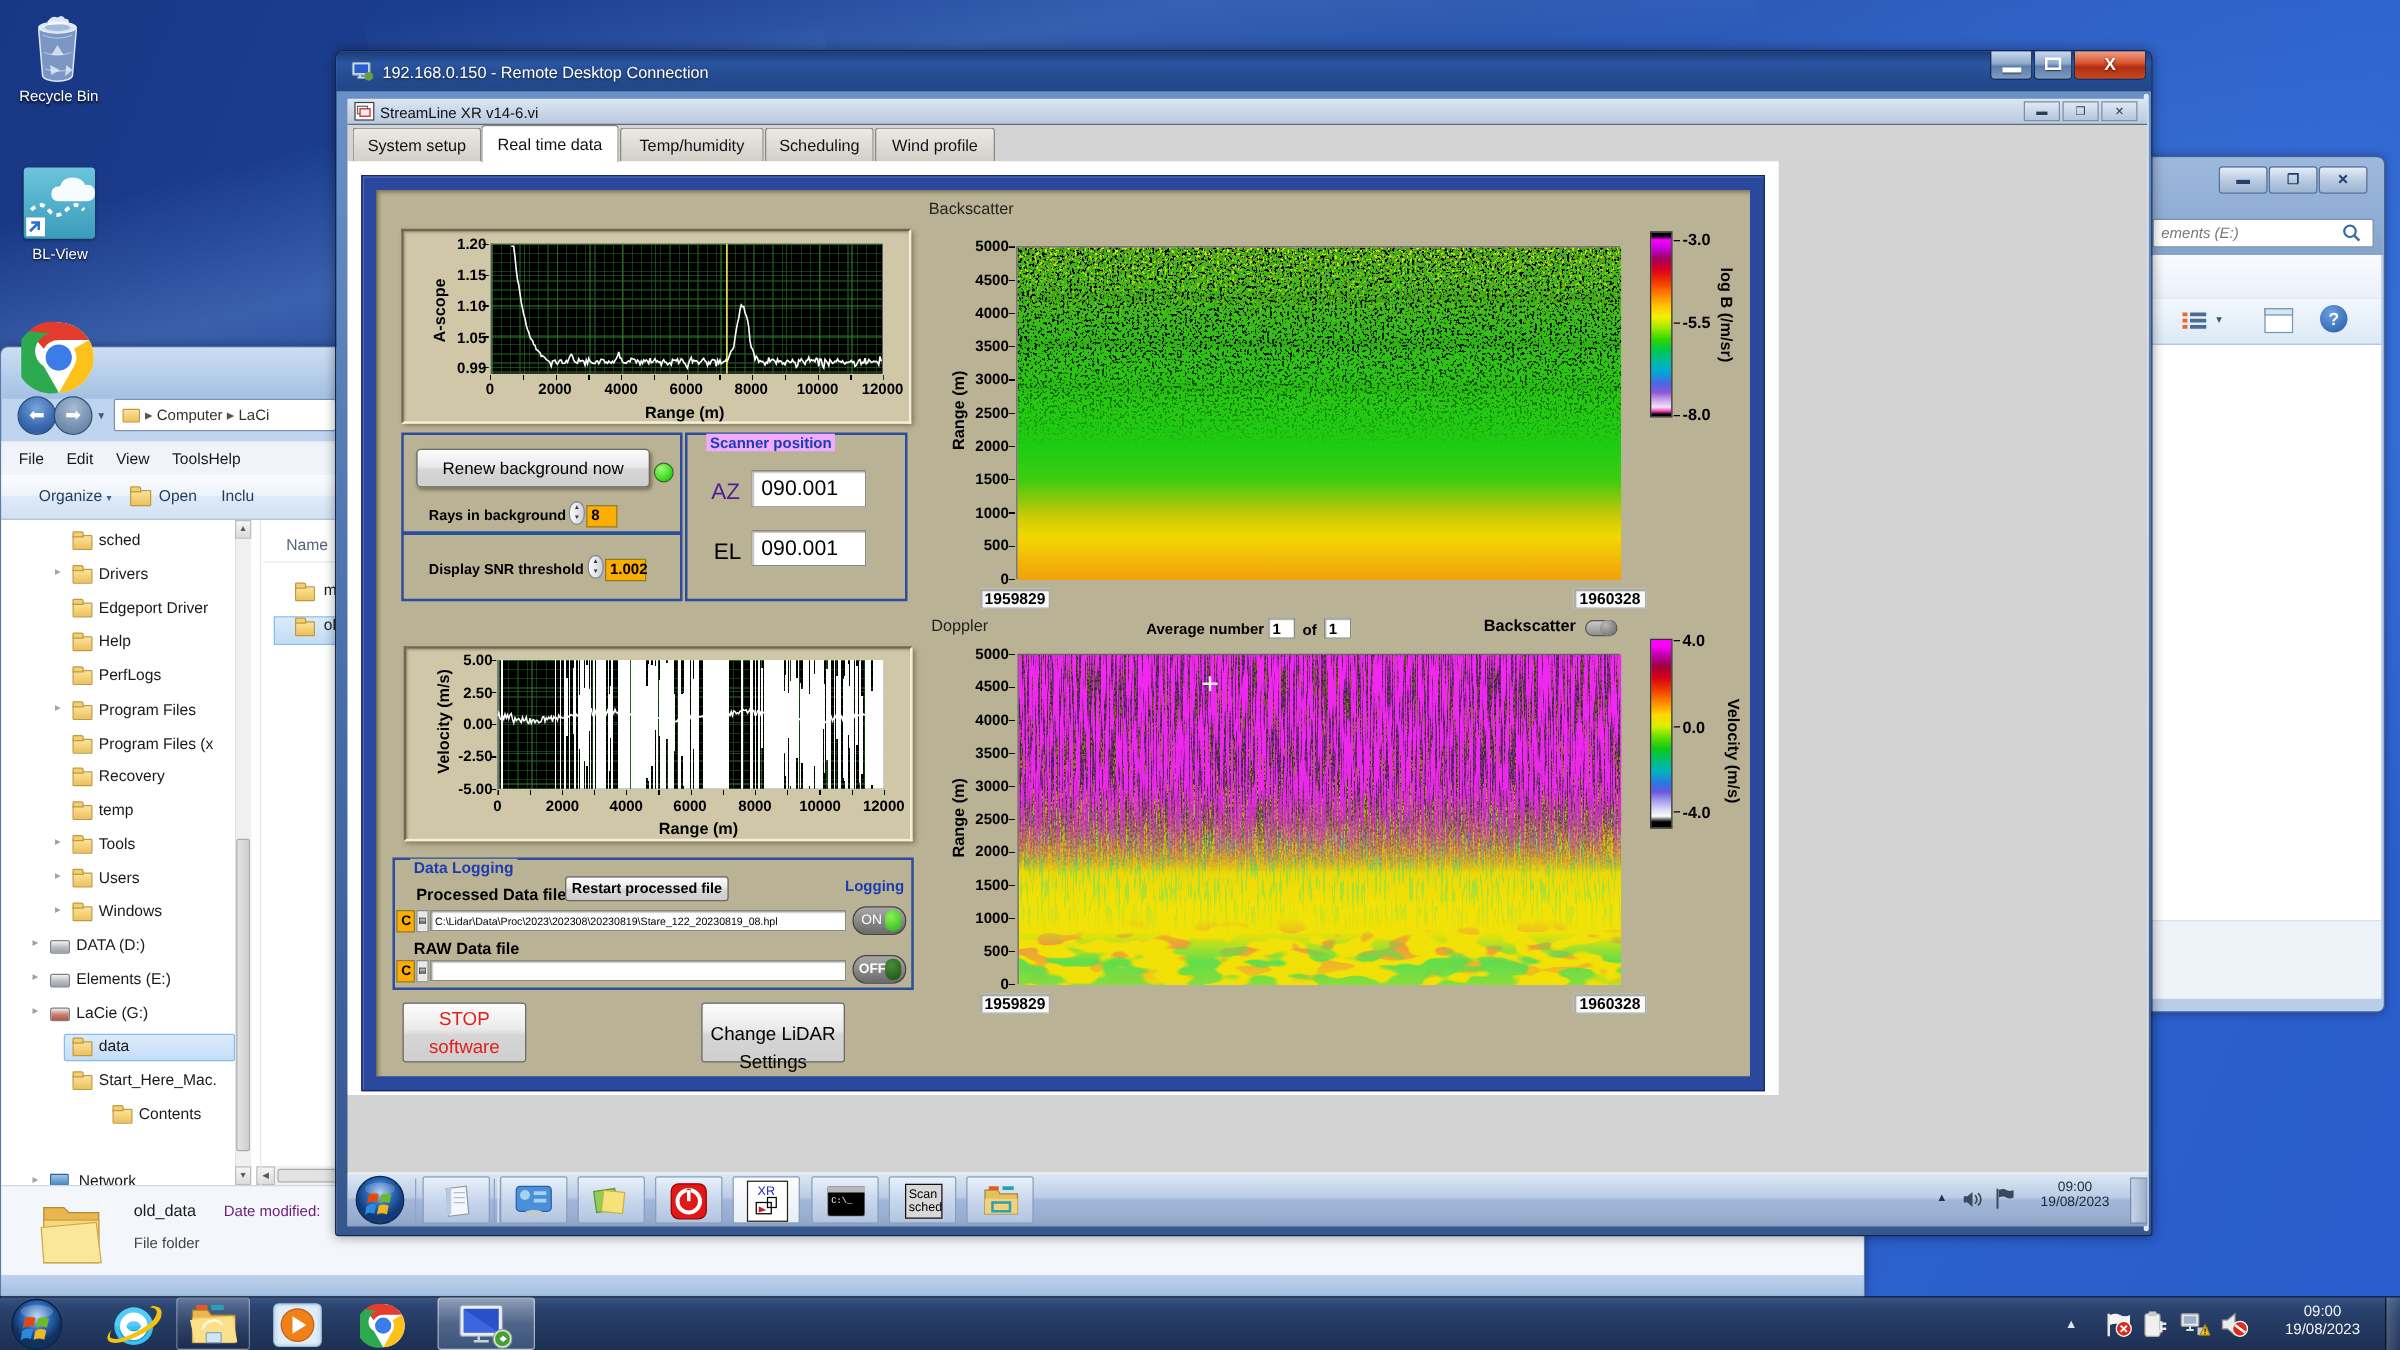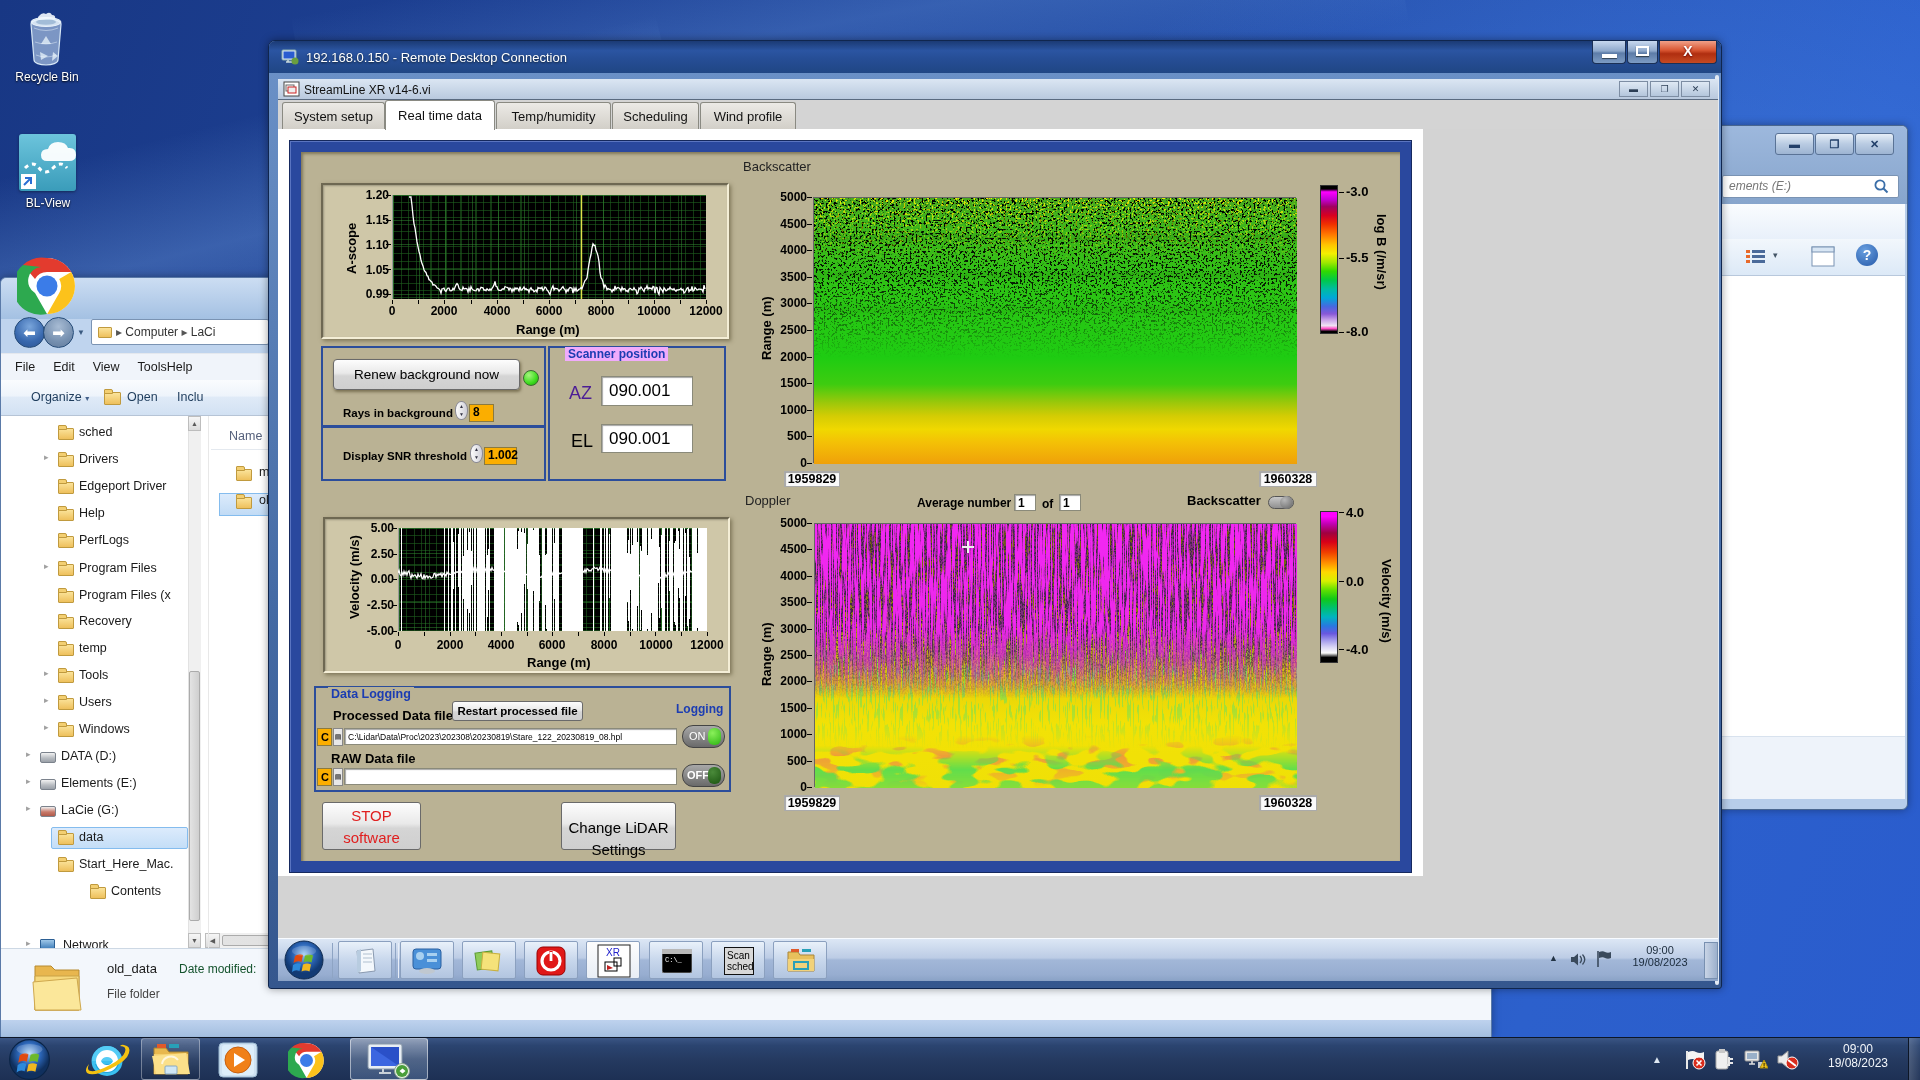--- a/index.html
+++ b/index.html
@@ -203,21 +203,21 @@
 <span class="fico" style="left:235px;top:81px"></span>
         <span class="titem" style="left:258px;top:77px">ol</span>
       </div>
  <div class="detail">
   <svg style="position:absolute;left:30px;top:3px" width="52" height="66" viewBox="0 0 52 66">
    <path d="M4 14 h16 l4 4 h24 v40 H4 Z" fill="#e8b64e" stroke="#b68a30"></path>
    <path d="M4 24 h44 v34 H4 Z" fill="#f6d87c" stroke="#c9a246"></path>
    <path d="M2 30 L46 26 L50 58 H4 Z" fill="#fbe79a" stroke="#cfa84e"></path>
   </svg>
   <span style="position:absolute;left:106px;top:12px;font-size:13px;color:#1a1a1a">old_data</span>
-  <span style="position:absolute;left:178px;top:13px;font-size:12px;color:#14532d">Date modified:</span>
+  <span style="position:absolute;left:178px;top:13px;font-size:12px;color:#701a75">Date modified:</span>
   <span style="position:absolute;left:106px;top:38px;font-size:12px;color:#444">File folder</span>
  </div>
  <div class="bfoot"></div>
 </div>
 <div id="rdp" class="abs">
 <div class="cap"></div>
 <svg style="position:absolute;left:12px;top:8px" width="18" height="16" viewBox="0 0 18 16">
         <rect x="1" y="1" width="14" height="10" rx="1" fill="#dce8f4" stroke="#8aa"></rect>
         <rect x="2.5" y="2.5" width="11" height="7" fill="#2a5cd0"></rect>
         <path d="M5 13 h8 M7 11 v2" stroke="#cdd" stroke-width="1.5"></path>

